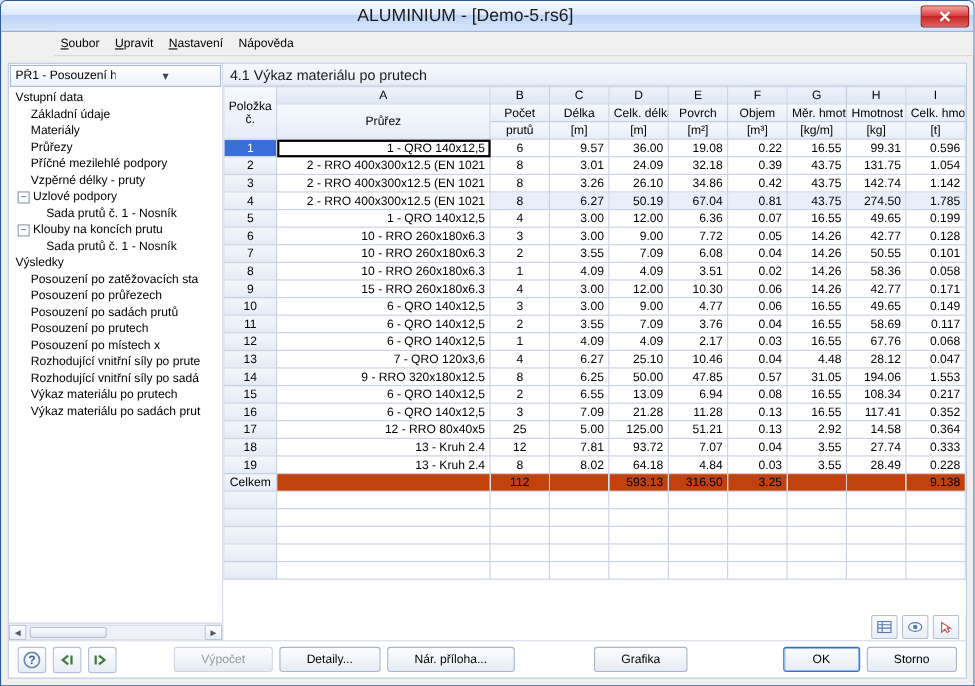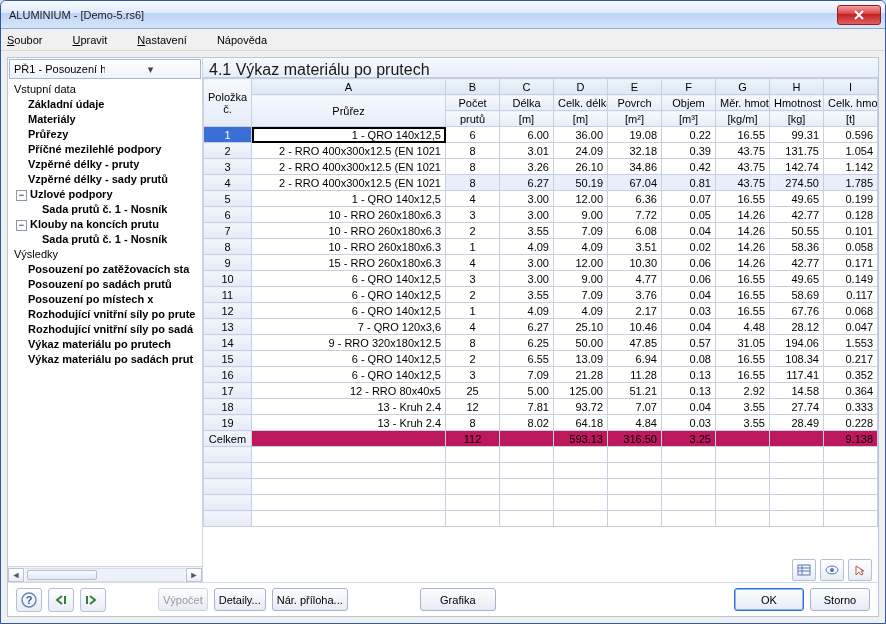--- a/index.html
+++ b/index.html
@@ -1,64 +1,64 @@
 <!DOCTYPE html>
 <html><head>
 <meta charset="utf-8">
 <style>
   * { box-sizing: border-box; margin: 0; padding: 0; }
   body { font-family: "Segoe UI", Tahoma, sans-serif; font-size: 11px; background: #d4dced; width: 886px; height: 624px; overflow: hidden; }
   .window { width: 886px; height: 624px; background: #f0f0f0; border: 1px solid #2a5aa0; border-radius: 6px 6px 0 0; overflow: hidden; display:flex; flex-direction:column;}
   .titlebar { height: 28px; background: linear-gradient(#f8fbff,#dfeaff 45%,#bcd3f5 46%,#d8e6fb); display:flex; align-items:center; padding:0 4px 0 8px; border-bottom:1px solid #8aa9d6;}
-  .titlebar .title { flex:1; font-size:11px; color:#1a1a1a;}
+  .titlebar .title { flex:1; font-size:16px; color:#1a1a1a;text-align:center;}
   .close-btn { width:44px; height:20px; background:linear-gradient(#f5a0a0,#d94040 45%,#c02020 46%,#e06060); border:1px solid #902020; border-radius:3px; color:#fff; display:flex; align-items:center; justify-content:center; font-weight:bold;}
-  .menubar { height:22px; background:#f0f0f0; display:flex; align-items:center; padding:4px 6px; gap:30px; border-bottom:1px solid #d8d8d8;}
+  .menubar { height:22px; background:#f0f0f0; display:flex; align-items:center; padding:4px 6px; gap:14px; border-bottom:1px solid #d8d8d8;margin-left:48px;}
   .menubar span { cursor:default;}
   .menubar span u { text-decoration:underline;}
   .content { flex:1; display:flex; flex-direction:column; margin:6px; background:#fff; border:1px solid #b5c6e0; position:relative;}
   .upper { flex:1; display:flex; min-height:0;}
   .left-pane { width:195px; border-right:1px solid #cfd6e5; display:flex; flex-direction:column;}
   .combo { margin:1px; height:20px; border:1px solid #a8b6cf; background:linear-gradient(#fff,#eef2fa); display:flex; align-items:center; padding:0 4px;}
   .combo span { flex:1; white-space:nowrap; overflow:hidden;}
   .combo .chev { width:14px; text-align:center; color:#444;}
   .tree { flex:1; overflow:hidden; padding:2px 2px 2px 6px; line-height:15px; color:#000;}
   .tree .grp { color:#000;}
-  .tree .item { padding-left:14px; white-space:nowrap; overflow:hidden; text-overflow:clip;font-weight:bold;}
+  .tree .item { padding-left:14px; white-space:nowrap; overflow:hidden; text-overflow:clip;}
   .tree .exp { display:inline-block; width:11px; height:11px; border:1px solid #8a98b0; text-align:center; line-height:9px; font-size:9px; margin-right:3px; background:#fff; color:#445;}
   .hscroll { height:16px; border-top:1px solid #d4d8e2; background:#f2f4f9; display:flex; align-items:center;}
   .hscroll .arrow { width:16px; height:14px; border:1px solid #bac3d6; background:linear-gradient(#fefeff,#e8edf6); display:flex; align-items:center; justify-content:center; font-size:9px; color:#556;}
   .hscroll .track { flex:1; height:14px; border-top:1px solid #d8dde8; border-bottom:1px solid #d8dde8; background:#eef1f7; margin:0 1px; position:relative;}
   .hscroll .thumb { position:absolute; left:2px; top:1px; width:70px; height:10px; background:linear-gradient(#fdfdff,#dfe6f2); border:1px solid #b2bdd2; border-radius:2px;}
   .right-pane { flex:1; display:flex; flex-direction:column; min-width:0;}
-  .grid-title { height:20px; background:linear-gradient(#f6f9fd,#e7eef8); border-bottom:1px solid #c1cce0; padding:3px 6px; font-size:16px; color:#1a1a1a;}
+  .grid-title { height:20px; background:linear-gradient(#f6f9fd,#e7eef8); border-bottom:1px solid #c1cce0; padding:3px 6px; font-size:13px; color:#1a1a1a;}
   .grid-wrap { flex:1; overflow:hidden; position:relative; background:#fff;}
   table.grid { border-collapse:collapse; width:100%; table-layout:fixed;}
   table.grid th, table.grid td { border:1px solid #c7d0e0; padding:1px 4px; height:16px; font-size:11px; overflow:hidden; white-space:nowrap;}
   table.grid th { background:linear-gradient(#f6f9fe,#e6edf8); font-weight:normal; text-align:center;}
   table.grid th.colletter { background:linear-gradient(#eef3fb,#dde7f5);}
   table.grid td.rh { background:linear-gradient(#f2f5fb,#e5ebf5); text-align:center; color:#000;}
   table.grid td.rh.selected { background:#3a6fd8; color:#fff;}
   table.grid td.name { text-align:right;}
   table.grid td.name.selected { outline:2px solid #000; outline-offset:-2px;}
   table.grid td.num { text-align:right;}
   table.grid td.cnum { text-align:center;}
   table.grid tr.sel td.num, table.grid tr.sel td.cnum { background:#e8effa;}
   .below-grid { height:24px; display:flex; justify-content:flex-end; align-items:center; padding:0 6px; gap:4px;}
   .iconbtn { width:24px; height:22px; border:1px solid #b4c0d6; background:linear-gradient(#fefeff,#e7edf6); border-radius:2px; display:flex; align-items:center; justify-content:center;}
   .buttonbar { height:34px; border-top:1px solid #d4dae6; display:flex; align-items:center; padding:0 8px; gap:6px;}
-  .btn { height:23px; padding:0 4px; border:1px solid #a7b4ca; background:linear-gradient(#fdfdfe,#e6ebf4); border-radius:3px; font-size:11px; display:flex; align-items:center; cursor:default;}
+  .btn { height:23px; padding:0 24px; border:1px solid #a7b4ca; background:linear-gradient(#fdfdfe,#e6ebf4); border-radius:3px; font-size:11px; display:flex; align-items:center; cursor:default;}
   .btn.disabled { color:#9a9a9a; border-color:#cfd4de;}
   .btn.primary { border:1px solid #2f6fd0; box-shadow:0 0 0 1px #8fb6ef inset; min-width:70px; justify-content:center;}
   .spacer { flex:1;}
   .leftsmallbtns { display:flex; gap:6px; margin-right:auto; padding-left:0;}
   .smallbtn { width:26px; height:24px; border:1px solid #b4c0d6; background:linear-gradient(#fefeff,#e7edf6); border-radius:3px; display:flex; align-items:center; justify-content:center;}
   .col-rh { width:48px;}
   .col-a { width:194px;}
   .col-n { width:54px;}
-  .footer-row td { background:#be185d; font-weight:normal;}
+  .footer-row td { background:#c2410c; font-weight:normal;}
 </style>
 </head>
 <body>
 
 <div class="window">
   <div class="titlebar">
     <span class="title">ALUMINIUM - [Demo-5.rs6]</span>
     <div class="close-btn">
       <svg width="12" height="10" viewBox="0 0 12 10">
           <path d="M2 1 L10 9 M10 1 L2 9" stroke="#fff" stroke-width="2"></path>
@@ -79,30 +79,31 @@
           <span class="chev">▾</span>
         </div>
         <div class="tree">
           <div class="grp">Vstupní data</div>
           <div id="tree-items1">
               <div class="item">Základní údaje</div>
               <div class="item">Materiály</div>
               <div class="item">Průřezy</div>
               <div class="item">Příčné mezilehlé podpory</div>
               <div class="item">Vzpěrné délky - pruty</div>
-              <div class="item">Vzpěrné délky - sady prutů</div>
             </div>
           <div class="item" style="padding-left:2px"><span class="exp">−</span><span>Uzlové podpory</span></div>
           <div class="item" style="padding-left:28px">Sada prutů č. 1 - Nosník</div>
           <div class="item" style="padding-left:2px"><span class="exp">−</span><span>Klouby na koncích prutu</span></div>
           <div class="item" style="padding-left:28px">Sada prutů č. 1 - Nosník</div>
           <div class="grp">Výsledky</div>
           <div id="tree-items2">
               <div class="item">Posouzení po zatěžovacích sta</div>
+              <div class="item">Posouzení po průřezech</div>
               <div class="item">Posouzení po sadách prutů</div>
+              <div class="item">Posouzení po prutech</div>
               <div class="item">Posouzení po místech x</div>
               <div class="item">Rozhodující vnitřní síly po prute</div>
               <div class="item">Rozhodující vnitřní síly po sadá</div>
               <div class="item">Výkaz materiálu po prutech</div>
               <div class="item">Výkaz materiálu po sadách prut</div>
             </div>
         </div>
         <div class="hscroll">
           <div class="arrow">◄</div>
           <div class="track">
@@ -160,21 +161,21 @@
                   <th>[kg/m]</th>
                   <th>[kg]</th>
                   <th>[t]</th>
                 </tr>
             </thead>
             <tbody id="grid-body">
                 <tr>
                   <td class="rh selected">1</td>
                   <td class="name selected">1 - QRO 140x12,5</td>
                   <td class="cnum">6</td>
-                  <td class="num">6.00</td>
+                  <td class="num">9.57</td>
                   <td class="num">36.00</td>
                   <td class="num">19.08</td>
                   <td class="num">0.22</td>
                   <td class="num">16.55</td>
                   <td class="num">99.31</td>
                   <td class="num">0.596</td>
                 </tr>
                 <tr>
                   <td class="rh">2</td>
                   <td class="name">2 - RRO 400x300x12.5 (EN 1021</td>

